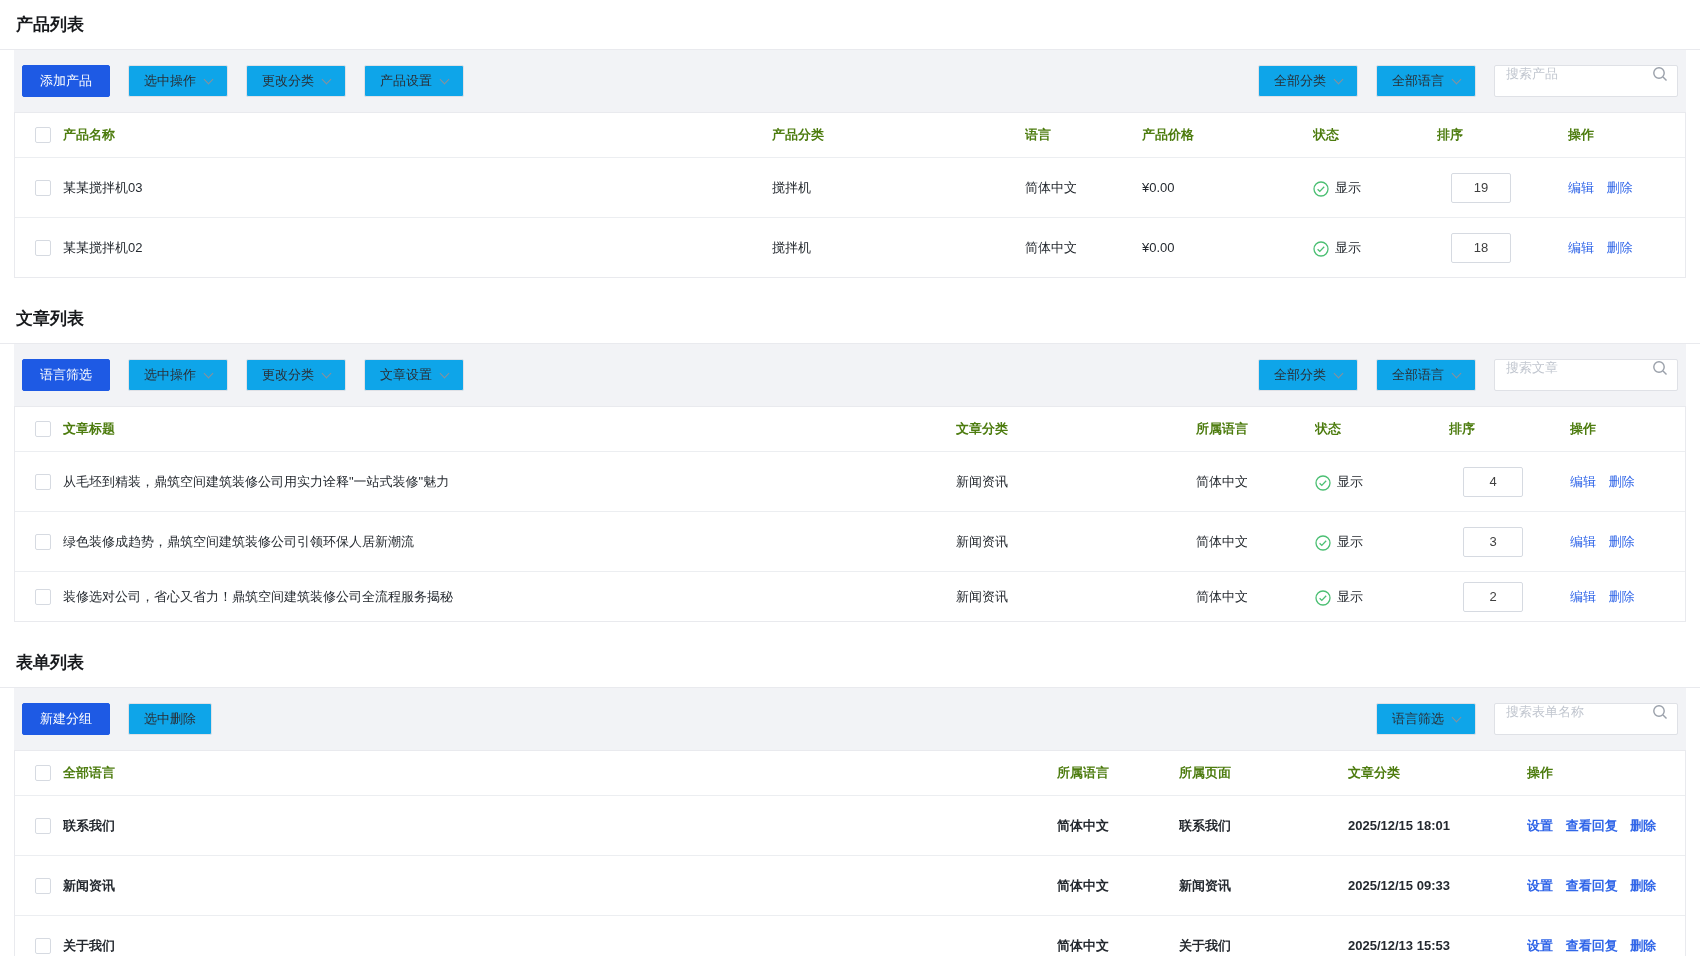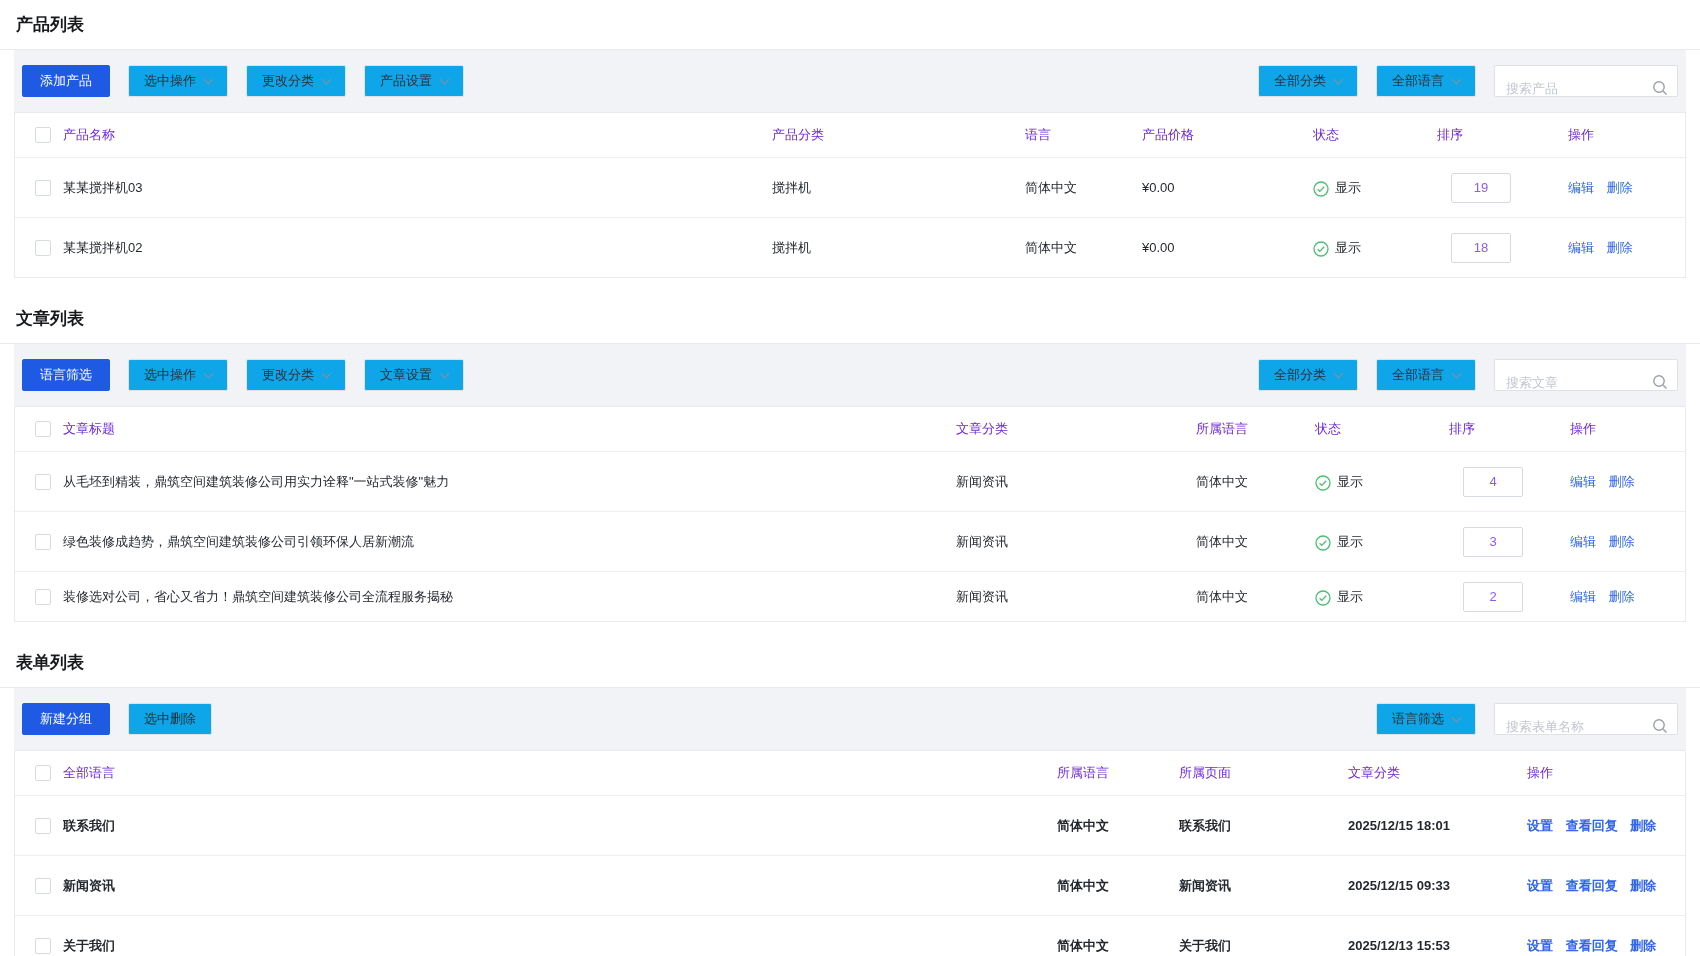--- a/index.html
+++ b/index.html
@@ -28,49 +28,49 @@
   .chev {
     width:7px; height:7px; margin-top:-4px;
     border-right:1.5px solid #8b909a; border-bottom:1.5px solid #8b909a;
     transform:rotate(45deg); display:inline-block;
   }
   .spacer { flex:1; }
   .select { min-width:96px; justify-content:flex-end; }
 
   .search {
     width:184px; height:32px; background:#fff; border:1px solid #dfe1e6; border-radius:2px;
-    display:flex; align-items:flex-end; padding:0 9px 0 11px; gap:6px;
+    display:flex; align-items:flex-start; padding:0 9px 0 11px; gap:6px;
   }
   .search input {
     border:none; outline:none; flex:1; min-width:0; font-size:13px; color:#24292f;
     font-family:inherit; background:transparent;
   }
   .search input::placeholder { color:#c1c6cf; }
   .search svg { flex:none; cursor:pointer; }
 
   .tbl { margin:0 14px; background:#fff; border:1px solid #e9eaee; }
   .row { display:grid; align-items:center; }
   .row-p { grid-template-columns:48px 1fr 253px 117px 171px 124px 131px 117px; }
   .row-a { grid-template-columns:48px 1fr 240px 119px 134px 121px 115px; }
   .row-f { grid-template-columns:48px 1fr 122px 169px 179px 158px;font-weight:bold; }
-  .thead { height:44px; font-weight:normal; color:#6d28d9; }
+  .thead { height:44px; font-weight:bold; color:#4d7c0f; }
   .trow  { height:60px; border-top:1px solid #eceef1; }
   .cell  { padding-right:12px; overflow:hidden; white-space:nowrap; }
   .cell.cb { padding:0 0 0 20px; }
 
   .checkbox {
     width:16px; height:16px; background:#fff; border:1px solid #d6dae1; border-radius:2px;
     display:inline-block; vertical-align:middle; cursor:pointer;
   }
 
   .status { display:flex; align-items:flex-end; gap:6px; }
 
   .sort-input {
     width:60px; height:30px; border:1px solid #d6dae1; border-radius:2px;
-    text-align:center; font-size:13px; color:#8b5cf6; outline:none;
+    text-align:center; font-size:13px; color:#404040; outline:none;
     font-family:inherit; margin-left:14px;
   }
 
   .lnk { color:#3166e8; text-decoration:none; cursor:pointer; }
   .actions .lnk + .lnk { margin-left:9px; }
 </style>
 </head>
 <body>
 
 <section class="panel">

